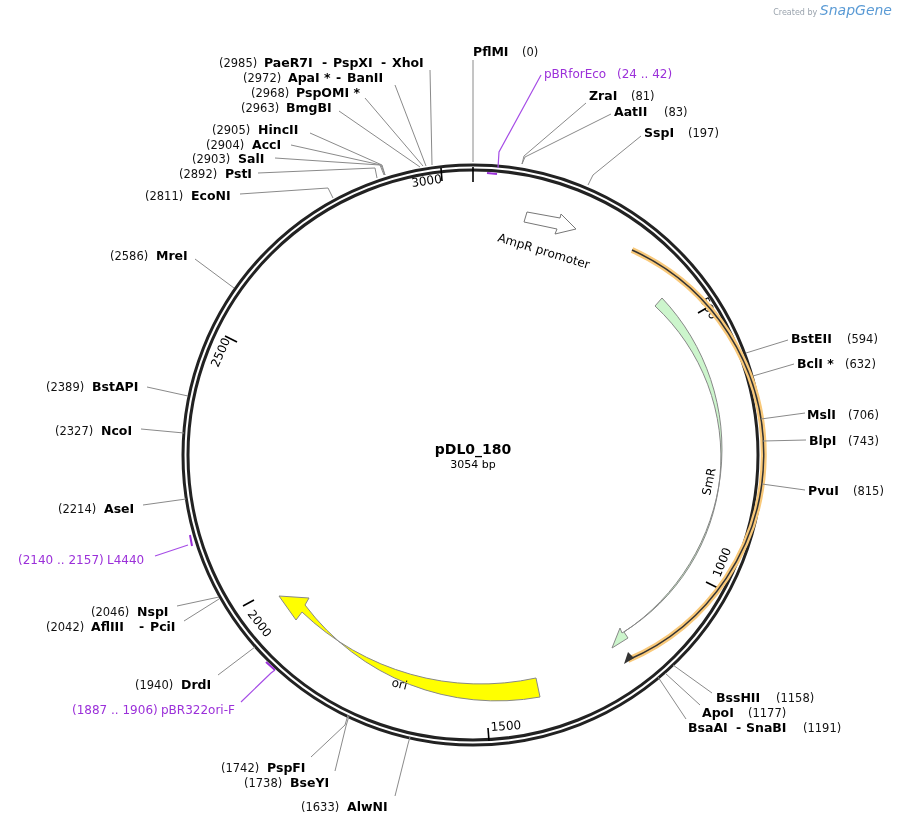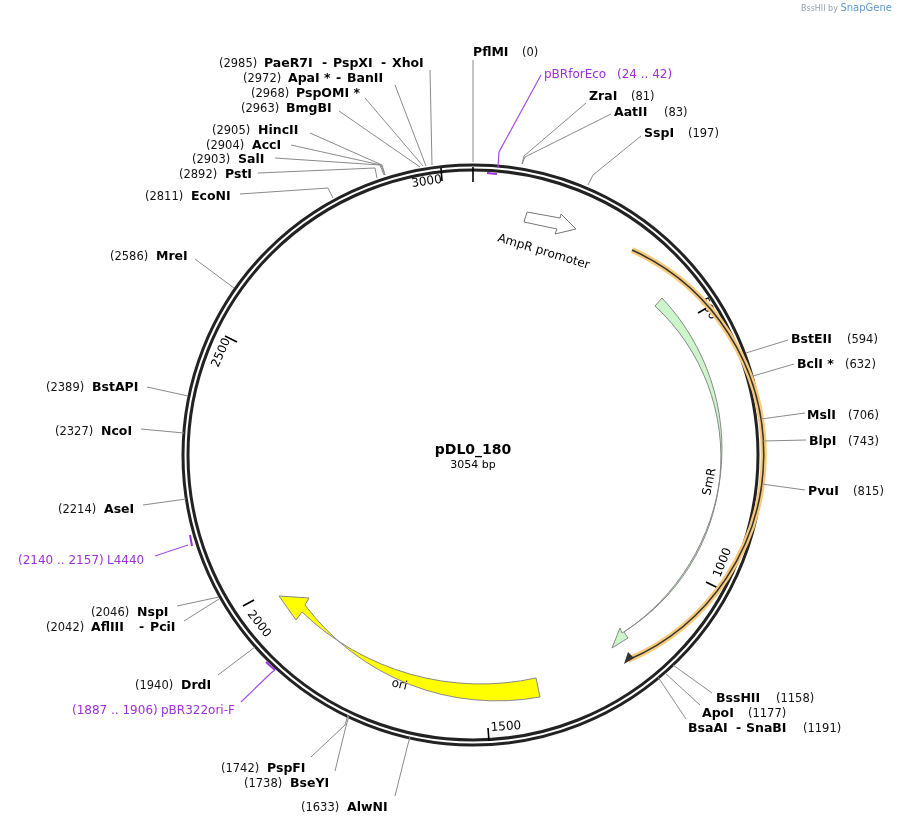--- a/index.html
+++ b/index.html
@@ -5,27 +5,27 @@
   html,body{margin:0;padding:0;background:#ffffff;}
   body{width:898px;height:826px;position:relative;overflow:hidden;font-family:"DejaVu Sans","Liberation Sans",sans-serif;}
   svg{position:absolute;left:0;top:0;}
   .enz{font-weight:bold;font-size:12.5px;fill:#000;}
   .pos{font-size:11.5px;fill:#111;}
   .primer{font-size:12px;fill:#9b30d9;}
   .lead{stroke:#8a8a8a;stroke-width:1;fill:none;}
   .plead{stroke:#a64de6;stroke-width:1.2;fill:none;}
   .tick{font-size:12px;fill:#000;}
   .credit{position:absolute;right:6px;top:2px;font-size:8px;color:#9aa3ad;}
-  .credit b{color:#5b9bd5;font-weight:normal;font-size:10px;}
+  .credit b{color:#5b9bd5;font-weight:normal;font-size:14px;font-style:italic;}
 </style>
 </head>
 <body>
 
 <div class="credit">
-  <span>BssHII by</span>
+  <span>Created by</span>
   <b>SnapGene</b>
 </div>
 
 <svg width="898" height="826" viewBox="0 0 898 826">
 
   <g>
     <circle cx="473" cy="455" r="290" fill="none" stroke="#222" stroke-width="3"></circle>
     <circle cx="473" cy="455" r="285" fill="none" stroke="#222" stroke-width="3"></circle>
   </g>
 

